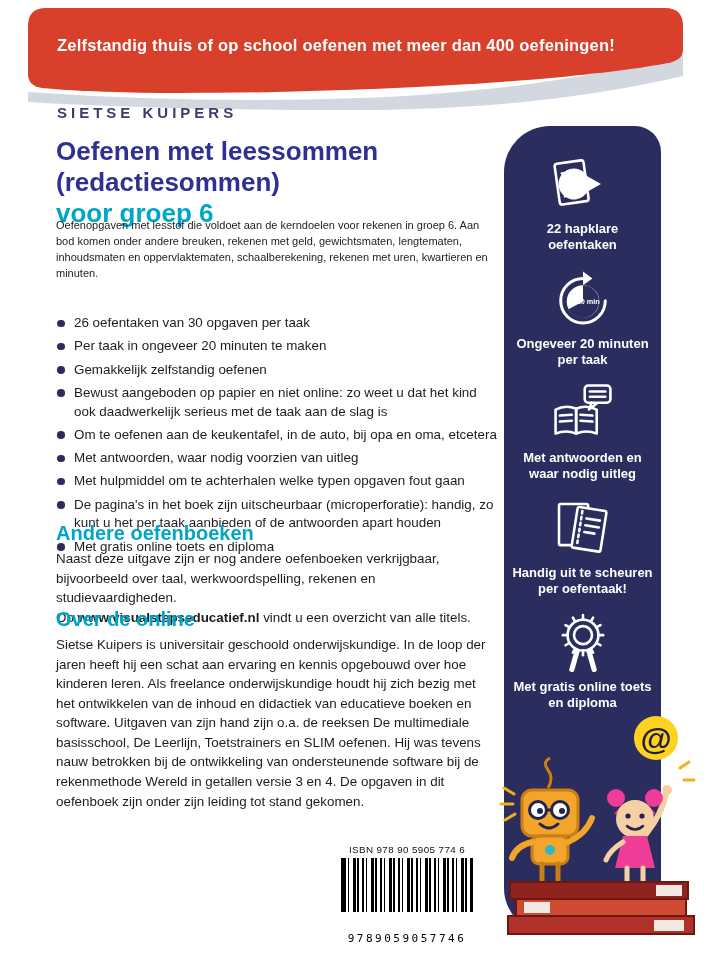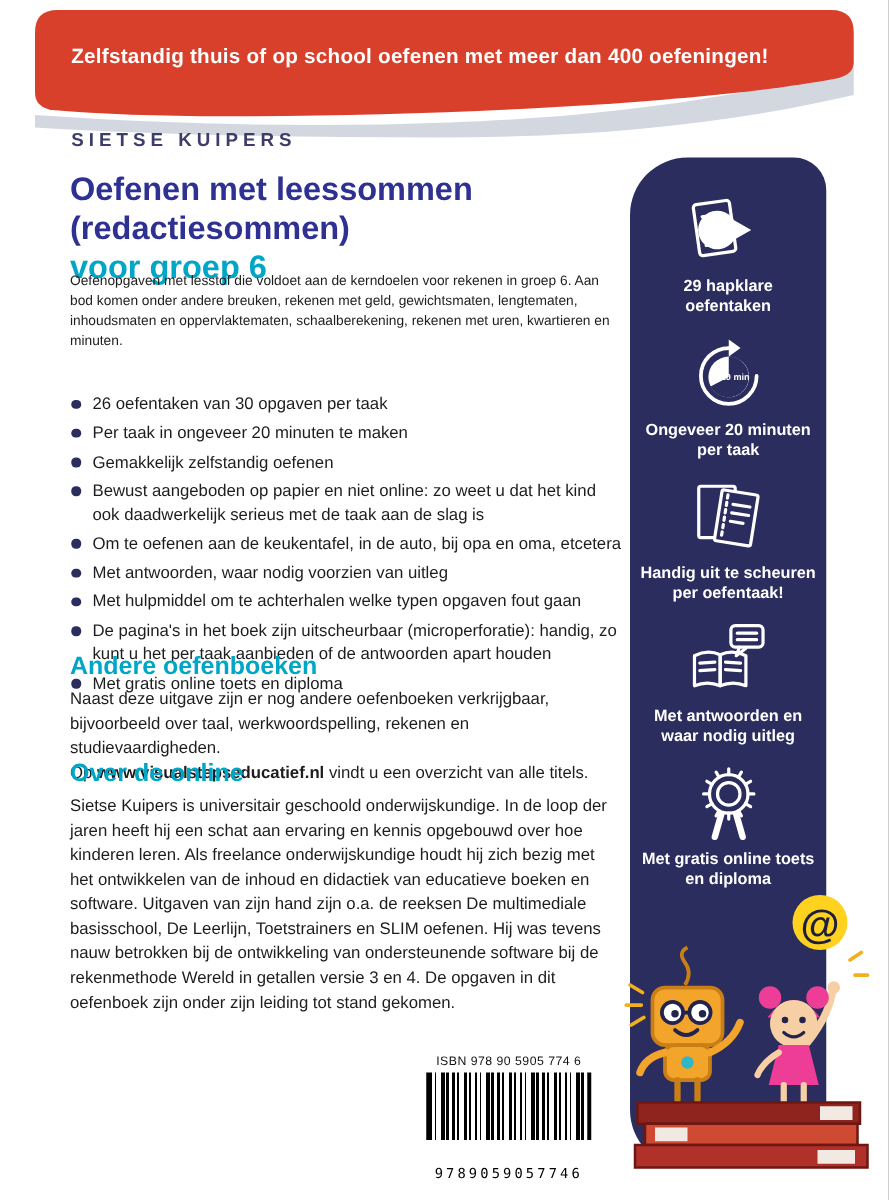--- a/index.html
+++ b/index.html
@@ -132,68 +132,68 @@
             <rect x="12" y="12" width="34" height="48" rx="3"></rect>
             <line x1="19" y1="24" x2="39" y2="24"></line>
             <line x1="19" y1="33" x2="39" y2="33"></line>
             <line x1="19" y1="42" x2="39" y2="42"></line>
             <line x1="19" y1="51" x2="32" y2="51"></line>
           </g>
           <path d="M63,38 L47,29 A18,18 0 1 0 47,47 Z" fill="#fff" stroke="none"></path>
           <circle cx="64" cy="27" r="2.8" fill="#2b2d5e" stroke="none"></circle>
         </svg>
       </div>
-      <div class="sb-label">29 hapklare oefentaken</div>
+      <div class="sb-label">22 hapklare oefentaken</div>
     </div>
 
     <div class="sb-item">
       <div class="sb-icon">
         <svg viewBox="0 0 84 76" width="72" height="66">
           <path d="M68,40 A26,26 0 1 1 42,14" stroke-width="3.5"></path>
           <polygon points="42,6 42,22 53,14" fill="#fff" stroke="none"></polygon>
           <circle cx="42" cy="41" r="19" fill="#fff" stroke="none"></circle>
           <path d="M42,41 L42,22 A19,19 0 1 1 25,50 Z" fill="#2b2d5e" stroke="none"></path>
           <text x="48" y="44" font-size="8.5" font-weight="bold" fill="#fff" stroke="none" text-anchor="middle">20 min</text>
         </svg>
       </div>
       <div class="sb-label">Ongeveer 20 minuten per taak</div>
-    </div>
-
-    <div class="sb-item">
-      <div class="sb-icon">
-        <svg viewBox="0 0 84 76" width="72" height="66">
-          <rect x="14" y="10" width="34" height="48" rx="2"></rect>
-          <g transform="rotate(9 52 40)">
-            <rect x="32" y="16" width="34" height="48" rx="2" fill="#2b2d5e"></rect>
-            <line x1="38" y1="20" x2="38" y2="60" stroke-dasharray="3 4"></line>
-            <line x1="44" y1="28" x2="60" y2="28"></line>
-            <line x1="44" y1="36" x2="60" y2="36"></line>
-            <line x1="44" y1="44" x2="56" y2="44"></line>
-          </g>
-        </svg>
-      </div>
-      <div class="sb-label">Handig uit te scheuren per oefentaak!</div>
     </div>
 
     <div class="sb-item">
       <div class="sb-icon">
         <svg viewBox="0 0 84 76" width="72" height="66">
           <rect x="44" y="6" width="30" height="20" rx="4"></rect>
           <path d="M52,26 l-3,8 l9,-7"></path>
           <line x1="50" y1="13" x2="68" y2="13"></line>
           <line x1="50" y1="19" x2="68" y2="19"></line>
           <path d="M10,34 Q22,28 34,33 V62 Q22,57 10,62 Z"></path>
           <path d="M34,33 Q46,28 58,34 V62 Q46,57 34,62 Z"></path>
           <line x1="15" y1="41" x2="29" y2="40"></line>
           <line x1="15" y1="48" x2="29" y2="47"></line>
           <line x1="39" y1="40" x2="53" y2="41"></line>
           <line x1="39" y1="47" x2="53" y2="48"></line>
         </svg>
       </div>
       <div class="sb-label">Met antwoorden en waar nodig uitleg</div>
+    </div>
+
+    <div class="sb-item">
+      <div class="sb-icon">
+        <svg viewBox="0 0 84 76" width="72" height="66">
+          <rect x="14" y="10" width="34" height="48" rx="2"></rect>
+          <g transform="rotate(9 52 40)">
+            <rect x="32" y="16" width="34" height="48" rx="2" fill="#2b2d5e"></rect>
+            <line x1="38" y1="20" x2="38" y2="60" stroke-dasharray="3 4"></line>
+            <line x1="44" y1="28" x2="60" y2="28"></line>
+            <line x1="44" y1="36" x2="60" y2="36"></line>
+            <line x1="44" y1="44" x2="56" y2="44"></line>
+          </g>
+        </svg>
+      </div>
+      <div class="sb-label">Handig uit te scheuren per oefentaak!</div>
     </div>
 
     <div class="sb-item">
       <div class="sb-icon">
         <svg viewBox="0 0 84 76" width="72" height="66">
           <circle cx="42" cy="30" r="18"></circle>
           <circle cx="42" cy="30" r="10.5"></circle>
           <line x1="60" y1="30" x2="65.5" y2="30"></line>
           <line x1="57.6" y1="39" x2="62.4" y2="41.8"></line>
           <line x1="51" y1="45.6" x2="53.8" y2="50.4"></line>

